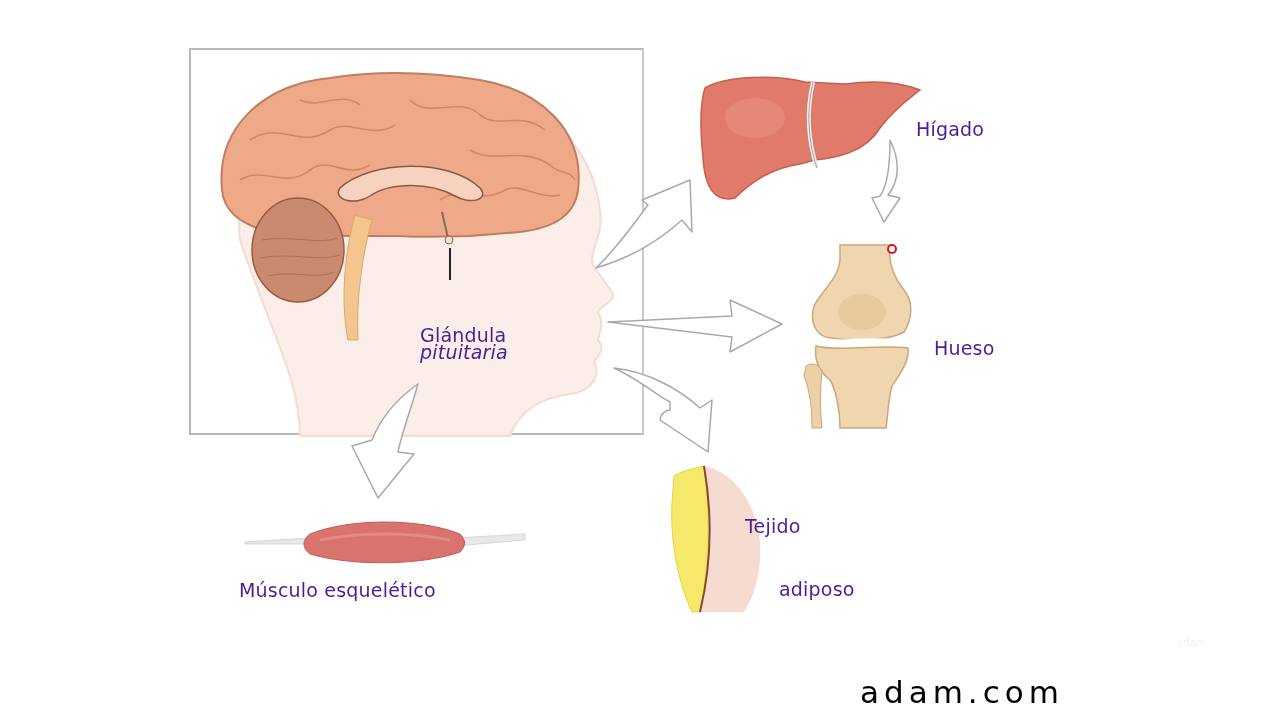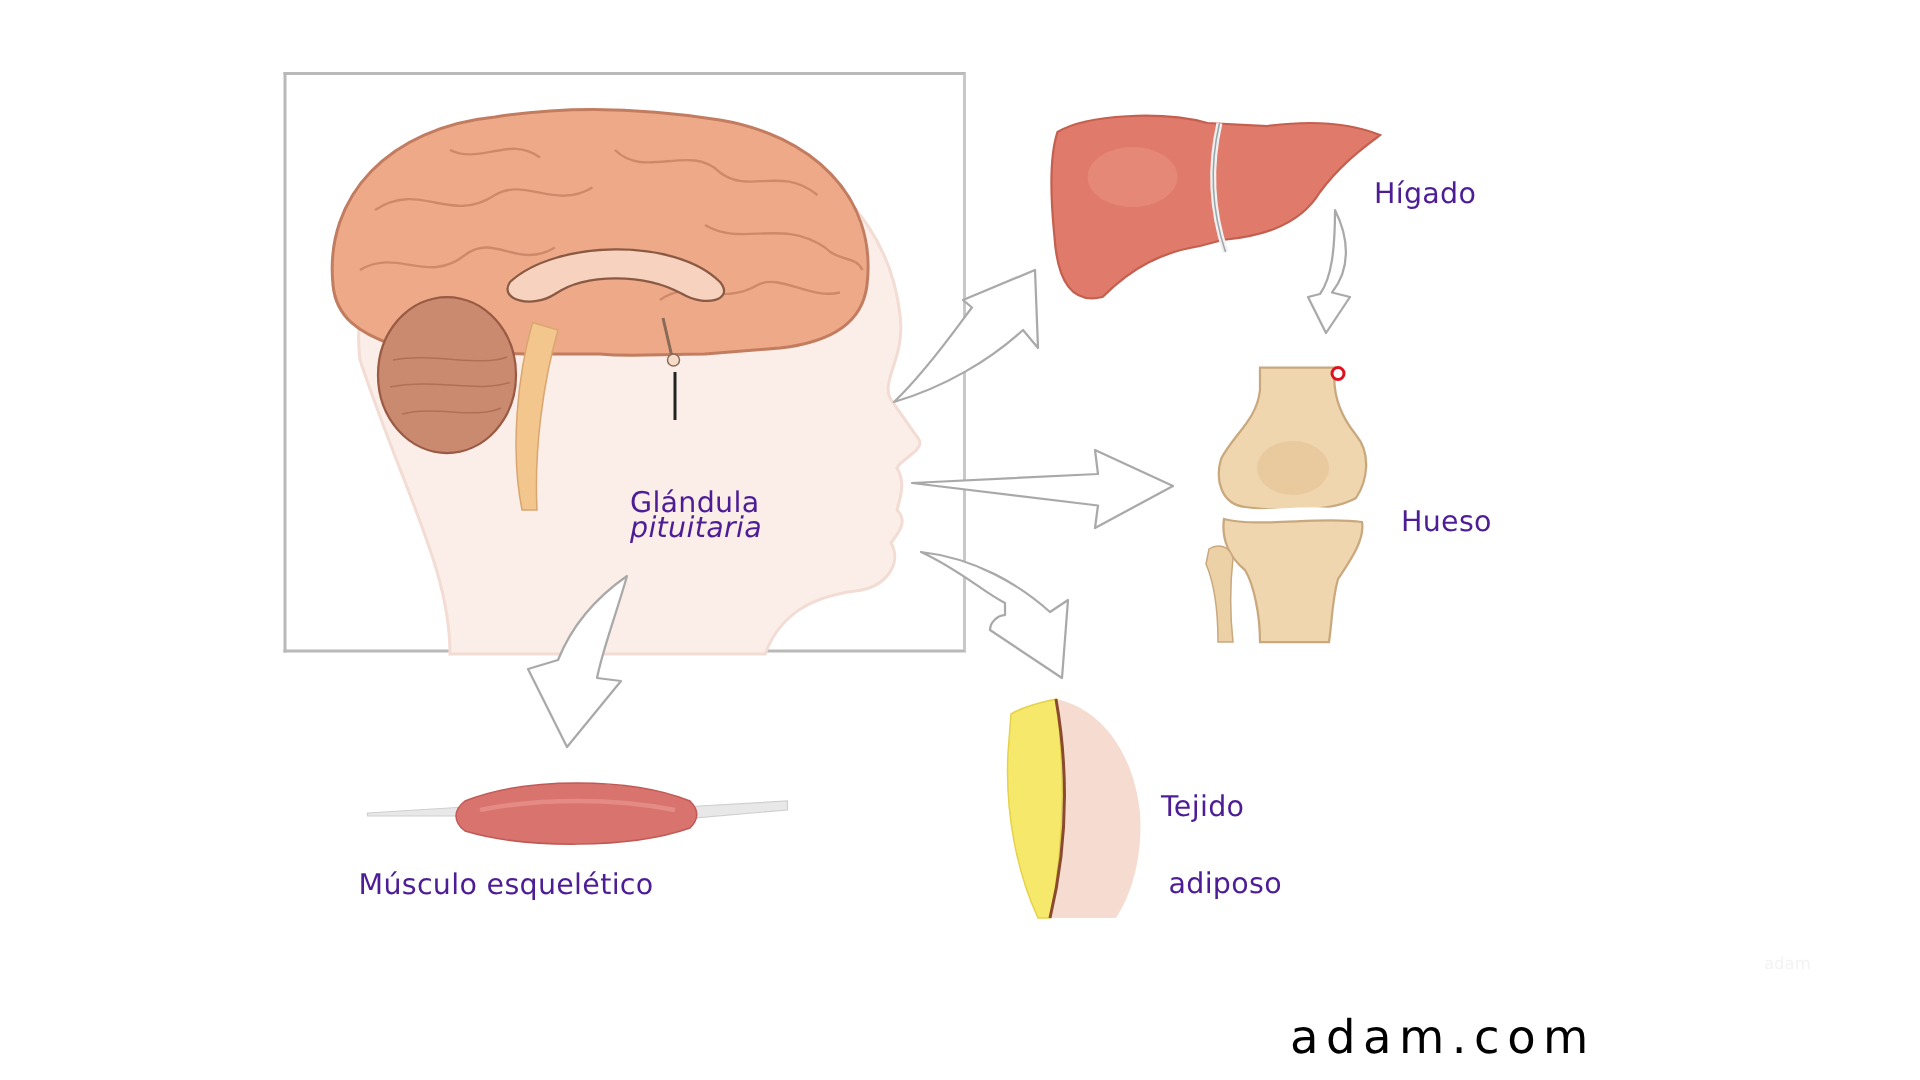--- a/index.html
+++ b/index.html
@@ -89,21 +89,21 @@
 </svg>
 
 <div class="abs" style="left:887px;top:244px;width:6px;height:6px;border:2px solid #e01020;border-radius:50%;background:#fff;"></div>
 <div class="label" style="left:934px; top:331px;text-align:center;">Hueso</div>
 
 <svg width="100" height="150" style="left:664px;top:462px;">
   <path d="M40,4 C70,10 92,40 96,80 C98,110 90,135 80,150 L28,150 C34,120 42,80 40,4 Z" fill="#f6dcd0"></path>
   <path d="M10,14 C20,8 32,6 40,4 C46,50 46,100 36,150 L28,150 C14,120 6,80 8,40 Z" fill="#f5e86a" stroke="#e6d24a" stroke-width="1"></path>
   <path d="M40,4 C48,50 48,100 36,150" stroke="#8a4a30" stroke-width="2" fill="none"></path>
 </svg>
-<div class="label" style="left:774px; top:509px;margin-top:12px;">Tejido</div>
+<div class="label" style="left:745px; top:509px;">Tejido</div>
 <div class="label" style="left:779px; top:572px;">adiposo</div>
 
 <svg width="290" height="60" style="left:240px;top:510px;">
   <path d="M5,32 L70,28 L75,34 L5,34 Z" fill="#e8e8e8" stroke="#cfcfcf" stroke-width="0.8"></path>
   <path d="M215,28 L285,24 L285,30 L215,36 Z" fill="#e8e8e8" stroke="#cfcfcf" stroke-width="0.8"></path>
   <path d="M70,24 C110,8 180,8 220,24 C226,30 226,36 220,42 C180,56 110,56 70,44 C62,38 62,30 70,24 Z" fill="#d9736e" stroke="#c05a56" stroke-width="1"></path>
   <path d="M80,30 C120,22 170,22 210,30" stroke="#e89690" stroke-width="3" fill="none" opacity="0.7"></path>
 </svg>
 <div class="label" style="left:239px; top:573px;text-align:center;">Músculo esquelético</div>
 

